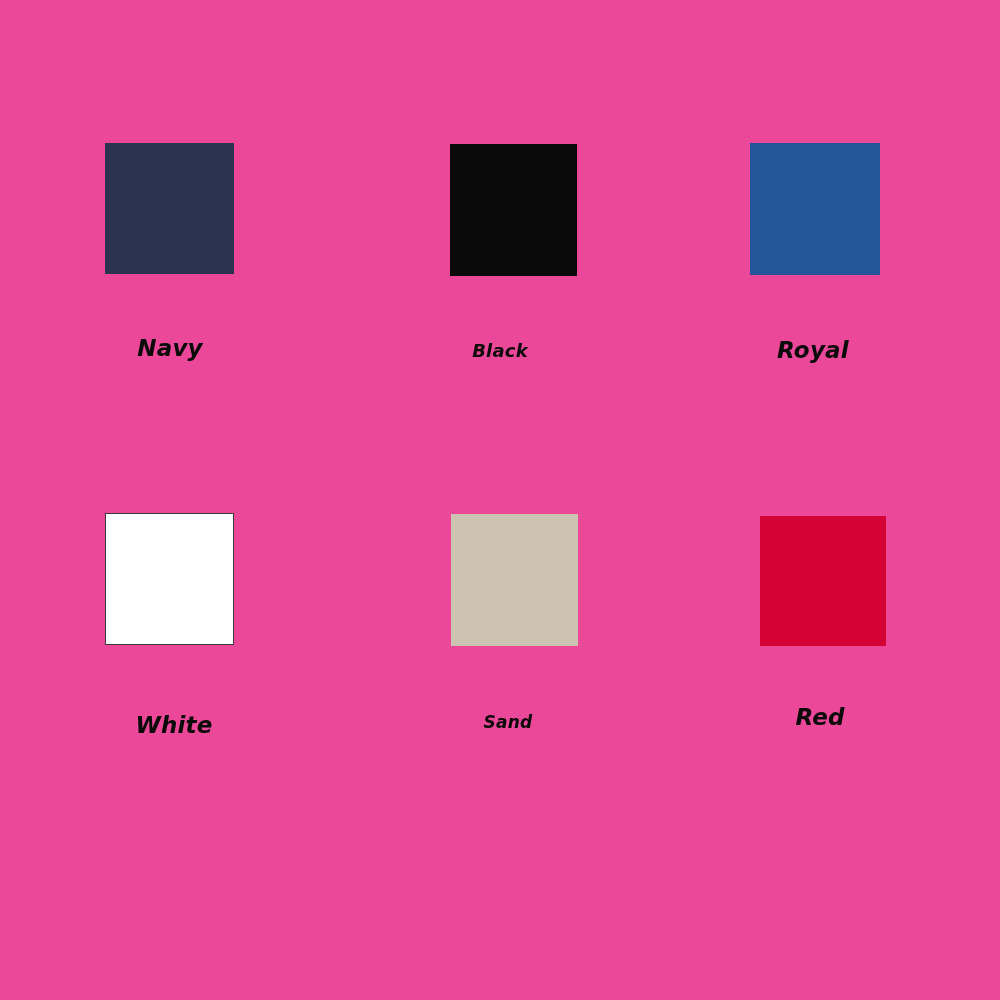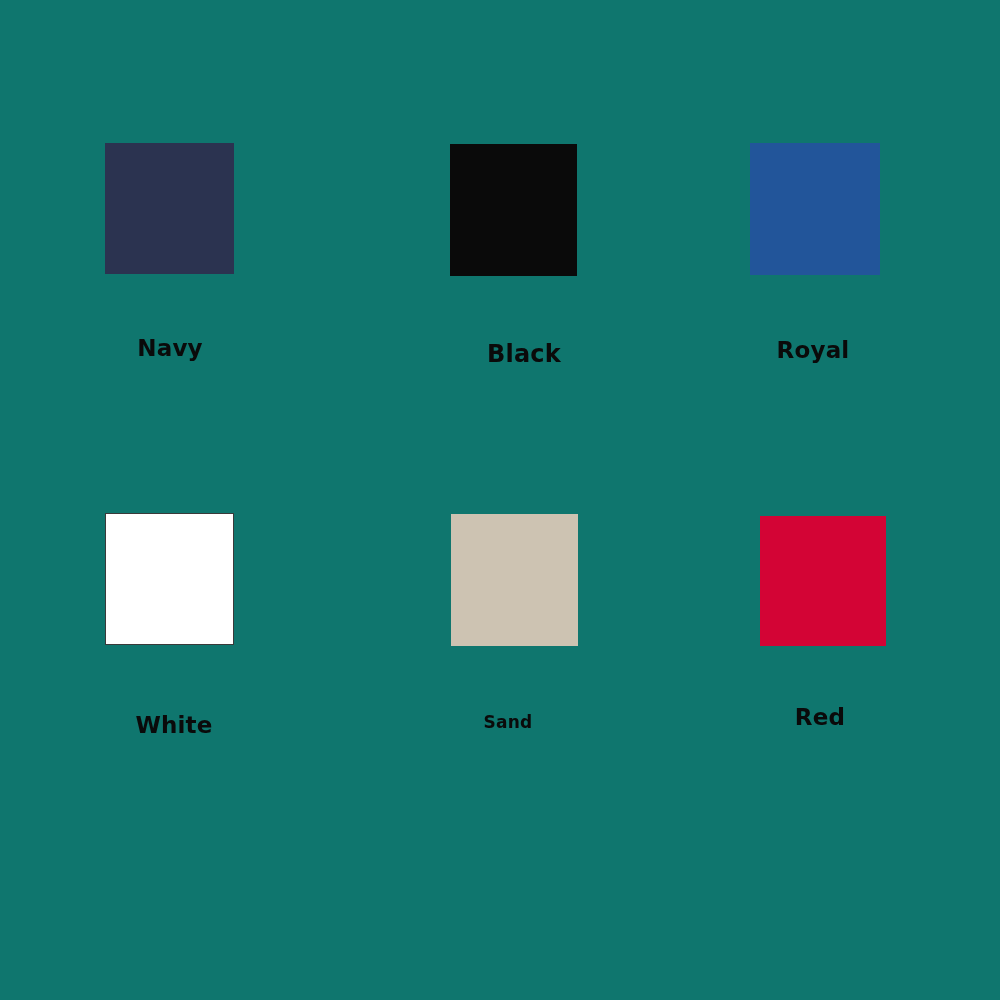--- a/index.html
+++ b/index.html
@@ -33,28 +33,28 @@
     font-weight: bold;
     color: #0a0a0a;
     white-space: nowrap;
     line-height: 1;
     letter-spacing: 0.2px;
   }
 </style>
 </head>
 <body>
 
-<div id="swatch-board" style="background: #0f766e;">
+<div id="swatch-board" style="background: #ec4899; font-style: italic;">
     <div class="swatch-cell" style="left: 0px; top: 0px;">
       <div class="swatch-chip" style="left: 105px; top: 143px; width: 129px; height: 131px; background: rgb(43, 51, 80);"></div>
       <div class="swatch-label" style="font-size: 23px; color: rgb(10, 10, 10); top: 337px; left: -30px; width: 400px;">Navy</div>
     </div>
     <div class="swatch-cell" style="left: 0px; top: 0px;">
       <div class="swatch-chip" style="left: 450px; top: 144px; width: 127px; height: 132px; background: rgb(10, 10, 10);"></div>
-      <div class="swatch-label" style="font-size: 24px; color: rgb(10, 10, 10); top: 342px; left: 324px; width: 400px;">Black</div>
+      <div class="swatch-label" style="font-size: 18px; color: rgb(10, 10, 10); top: 342px; left: 300px; width: 400px;">Black</div>
     </div>
     <div class="swatch-cell" style="left: 0px; top: 0px;">
       <div class="swatch-chip" style="left: 750px; top: 143px; width: 130px; height: 132px; background: rgb(34, 85, 154);"></div>
       <div class="swatch-label" style="font-size: 23px; color: rgb(10, 10, 10); top: 339px; left: 613px; width: 400px;">Royal</div>
     </div>
     <div class="swatch-cell" style="left: 0px; top: 0px;">
       <div class="swatch-chip" style="left: 105px; top: 513px; width: 129px; height: 132px; background: rgb(255, 255, 255); border: 1px solid rgb(58, 58, 58);"></div>
       <div class="swatch-label" style="font-size: 23px; color: rgb(10, 10, 10); top: 714px; left: -26px; width: 400px;">White</div>
     </div>
     <div class="swatch-cell" style="left: 0px; top: 0px;">

